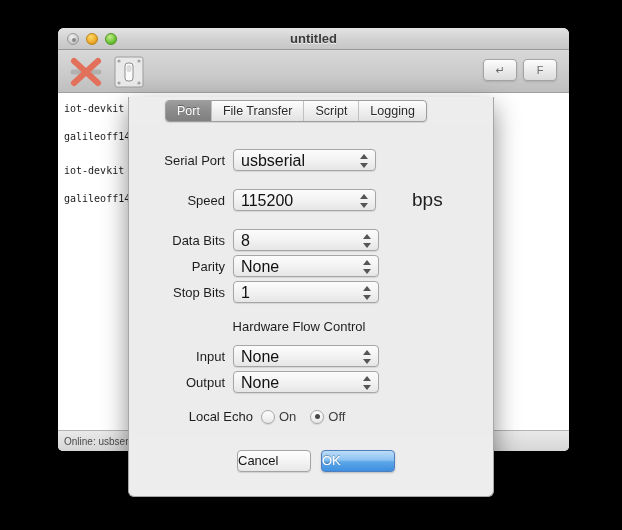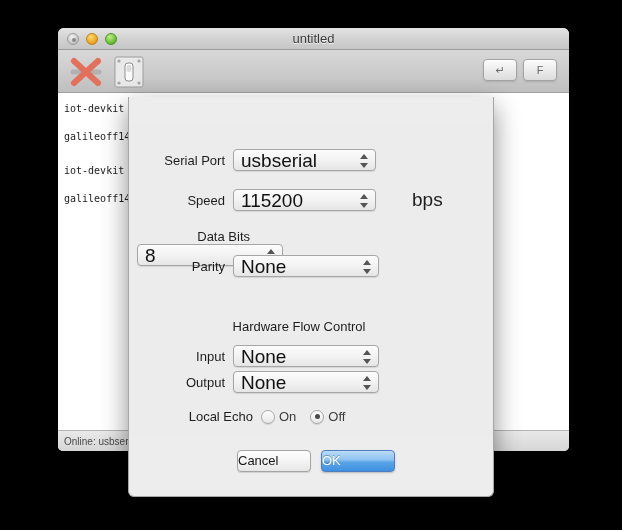--- a/index.html
+++ b/index.html
@@ -21,20 +21,21 @@
     box-shadow: 0 6px 22px rgba(0,0,0,0.55);
     overflow: hidden;
   }
 
   
   #titlebar {
     position: relative;
     height: 22px;
     background: linear-gradient(to bottom, #e4e4e4 0%, #d2d2d2 50%, #c6c6c6 100%);
     border-bottom: 1px solid #9a9a9a;
+    font-weight: bold;
   }
   .traffic {
     position: absolute;
     top: 5px;
     width: 12px; height: 12px;
     border-radius: 50%;
   }
   .traffic-close {
     left: 9px;
     background: radial-gradient(circle at 40% 32%, #f2f2f2, #c9c9c9 62%, #a7a7a7 100%);
@@ -187,21 +188,21 @@
     font-size: 13px;
     color: #1d1d1d;
   }
   .popup {
     position: relative;
     height: 22px;
     border: 1px solid #a6a6a6;
     border-radius: 4px;
     background: linear-gradient(to bottom, #fcfcfc 0%, #f3f3f3 48%, #e6e6e6 100%);
     box-shadow: 0 1px 1px rgba(0,0,0,0.10);
-    font-size: 19px;
+    font-size: 16px;
     color: #111111;
     line-height: 21px;
     padding-left: 7px;
     cursor: default;
   }
   .popup .stepper {
     position: absolute;
     right: 6px; top: 3px;
     width: 9px; height: 16px;
   }
@@ -346,56 +347,69 @@
     <div class="term-line" style="top:38px;"><span class="term-prompt">galileoff14</span><span class="term-dim">00 login:</span></div>
     <div class="term-line" style="top:72px;"><span class="term-prompt">iot-devkit</span><span class="term-dim"> (Intel IoT Development Kit) 1.1 galileoff1400 ttyS1</span></div>
     <div class="term-line" style="top:100px;"><span class="term-prompt">galileoff14</span><span class="term-dim">00 login:</span></div>
   </div>
 
   <div id="statusbar">Online: usbserial • 115200 • 8N1</div>
 </div>
 
 <div id="sheet">
 
+  <div id="tabbar">
+    <div class="tab active">Port</div>
+    <div class="tab">File Transfer</div>
+    <div class="tab">Script</div>
+    <div class="tab">Logging</div>
+  </div>
 
   <div id="sheet-body">
 
     <div class="field-row" style="left:8px; top:26px;">
       <div class="field-label">Serial Port</div>
       <div class="popup" style="width:143px;">
         <span>usbserial</span>
         <span class="stepper"></span>
       </div>
     </div>
 
     <div class="field-row" style="left:8px; top:66px;">
       <div class="field-label">Speed</div>
       <div class="popup" style="width:143px;">
         <span>115200</span>
         <span class="stepper"></span>
       </div>
       <span class="unit-label">bps</span>
     </div>
 
-    <div class="field-row" style="left:8px; top:106px;flex-direction:column;">
+    <div class="field-row" style="left:8px; top:106px;">
       <div class="field-label">Data Bits</div>
       <div class="popup" style="width:146px;">
         <span>8</span>
         <span class="stepper"></span>
       </div>
     </div>
 
     <div class="field-row" style="left:8px; top:132px;">
       <div class="field-label">Parity</div>
       <div class="popup" style="width:146px;">
         <span>None</span>
         <span class="stepper"></span>
       </div>
     </div>
 
+    <div class="field-row" style="left:8px; top:158px;">
+      <div class="field-label">Stop Bits</div>
+      <div class="popup" style="width:146px;">
+        <span>1</span>
+        <span class="stepper"></span>
+      </div>
+    </div>
 
     <div id="hfc-title">Hardware Flow Control</div>
 
     <div class="field-row" style="left:8px; top:222px;">
       <div class="field-label">Input</div>
       <div class="popup" style="width:146px;">
         <span>None</span>
         <span class="stepper"></span>
       </div>
     </div>

